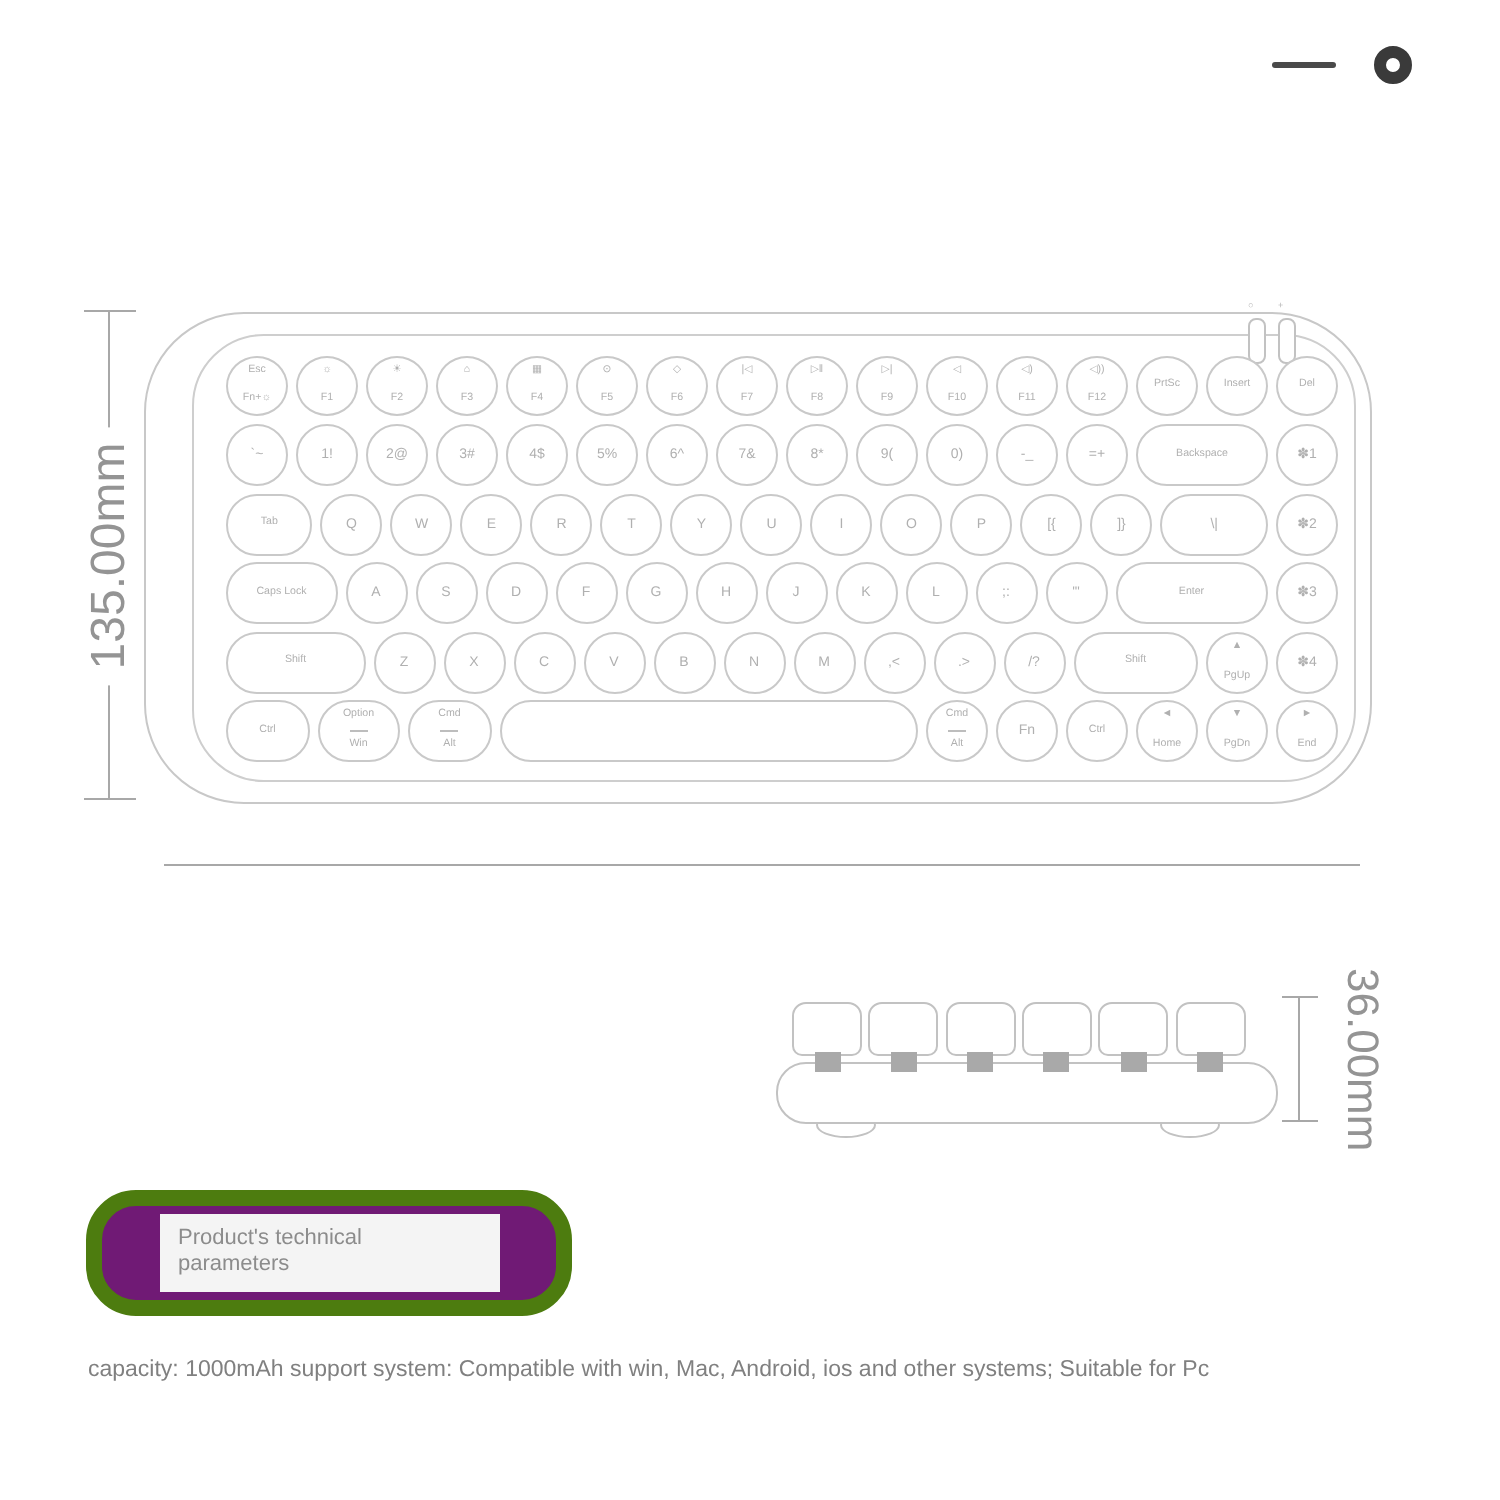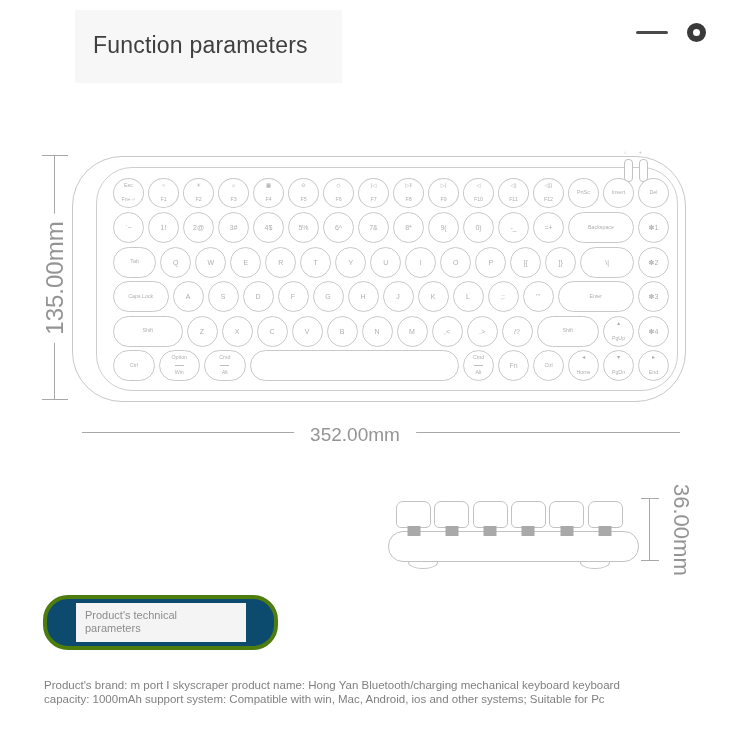--- a/index.html
+++ b/index.html
@@ -55,36 +55,33 @@
   .sv-base{position:absolute;left:2px;top:35px;width:249px;height:29px;border:1.4px solid #c2c2c2;
            border-radius:15px;background:#fff;z-index:2;}
   .svcap{position:absolute;top:5px;width:33px;height:25px;border:1.4px solid #c2c2c2;background:#fff;
          border-radius:7px 7px 5px 5px;z-index:3;}
   .svstem{position:absolute;left:50%;bottom:-9px;transform:translateX(-50%);width:13px;height:10px;
           background:#a9a9a9;z-index:1;}
   .sv-foot{position:absolute;top:60px;width:28px;height:11px;border:1.4px solid #c2c2c2;border-radius:50%;
            background:#fff;z-index:1;}
 
   
-  .cta-pill{position:absolute;left:43px;top:595px;width:227px;height:47px;border:4px solid #4d7c0f;
-            border-radius:25px;background:#0c4a6e;}
+  .cta-pill{position:absolute;left:43px;top:595px;width:227px;height:47px;border:8px solid #4d7c0f;
+            border-radius:25px;background:#701a75;}
   .cta-inner{position:absolute;left:29px;top:4px;width:170px;height:39px;background:#f4f4f4;}
   .cta-inner .t{display:block;max-width:122px;padding:6px 0 0 9px;font-size:11px;line-height:1.2;color:#8c8c8c;}
 
   
   .desc{position:absolute;left:44px;top:678px;width:665px;font-size:11.5px;line-height:1.22;color:#808080;}
 </style>
 </head>
 <body>
 
 <div class="canvas">
 
-  <div class="heading-box">
-    <div class="t">Function parameters</div>
-  </div>
 
   <div class="min-icon"></div>
   <div class="rec-icon"></div>
 
   <div class="kb-outer"></div>
   <div class="kb-inner"></div>
   <span class="sw-label" style="left:624px">○</span>
   <span class="sw-label" style="left:639px">+</span>
   <div class="switch" style="left:624px"></div>
   <div class="switch" style="left:639px"></div>
@@ -380,21 +377,20 @@
 
   <div class="dim dim-left">
     <div class="line"></div>
     <div class="cap" style="top:0"></div>
     <div class="cap" style="bottom:0"></div>
     <div class="txt">135.00mm</div>
   </div>
 
   <div class="dim dim-bottom">
     <div class="line"></div>
-    <div class="txt">352.00mm</div>
   </div>
 
 
   <div class="side-view">
     <div class="sv-base"></div>
     <div class="sv-foot" style="left:22px"></div>
     <div class="sv-foot" style="left:194px"></div>
     <div>
         <div class="svcap" style="left: 10px;">
           <div class="svstem"></div>
@@ -424,17 +420,16 @@
     <div class="txt">36.00mm</div>
   </div>
 
   <div class="cta-pill">
     <div class="cta-inner">
       <span class="t">Product's technical parameters</span>
     </div>
   </div>
 
   <div class="desc">
-    <div>Product's brand: m port I skyscraper product name: Hong Yan Bluetooth/charging mechanical keyboard keyboard</div>
     <div>capacity: 1000mAh support system: Compatible with win, Mac, Android, ios and other systems; Suitable for Pc</div>
   </div>
 
 </div>
 
 </body></html>

